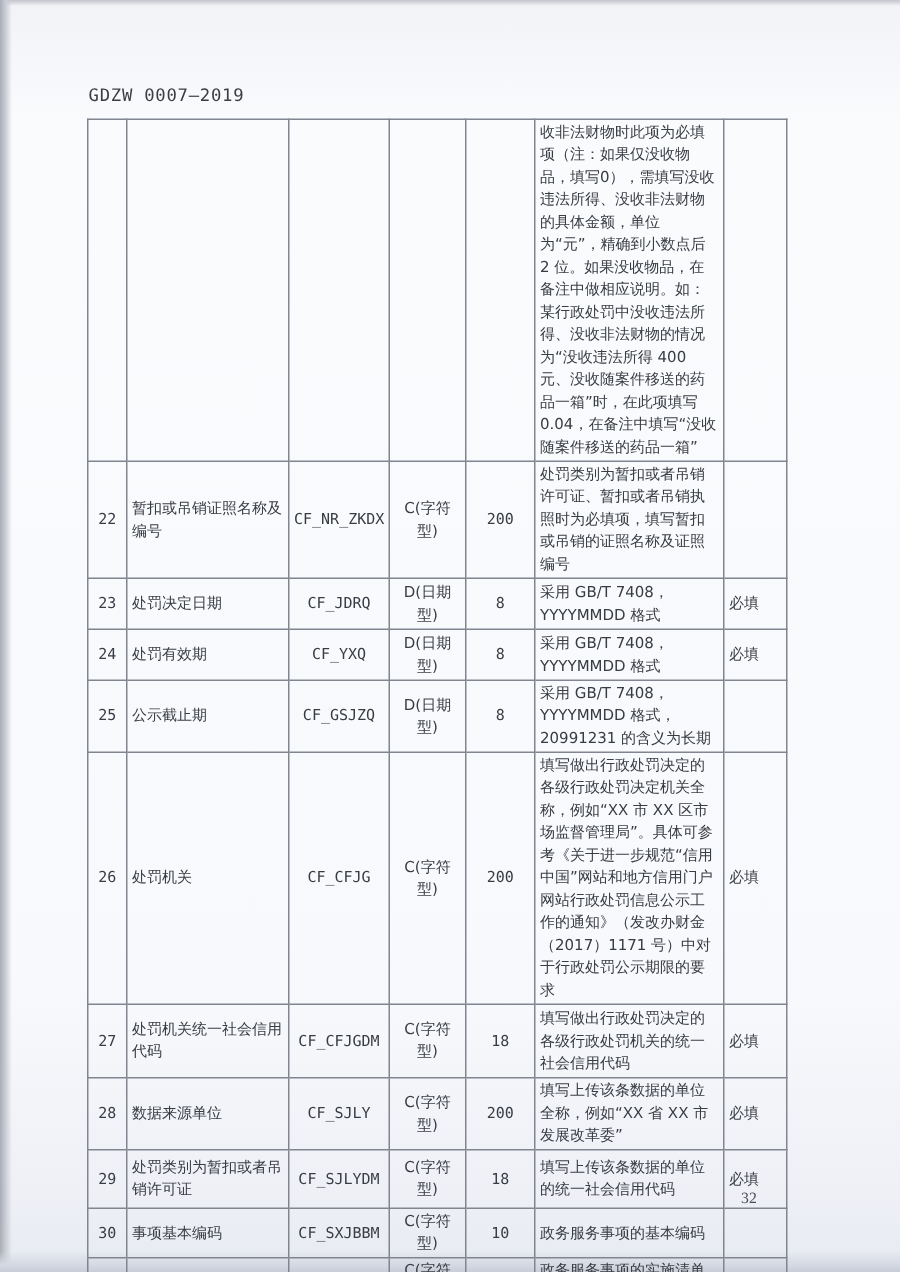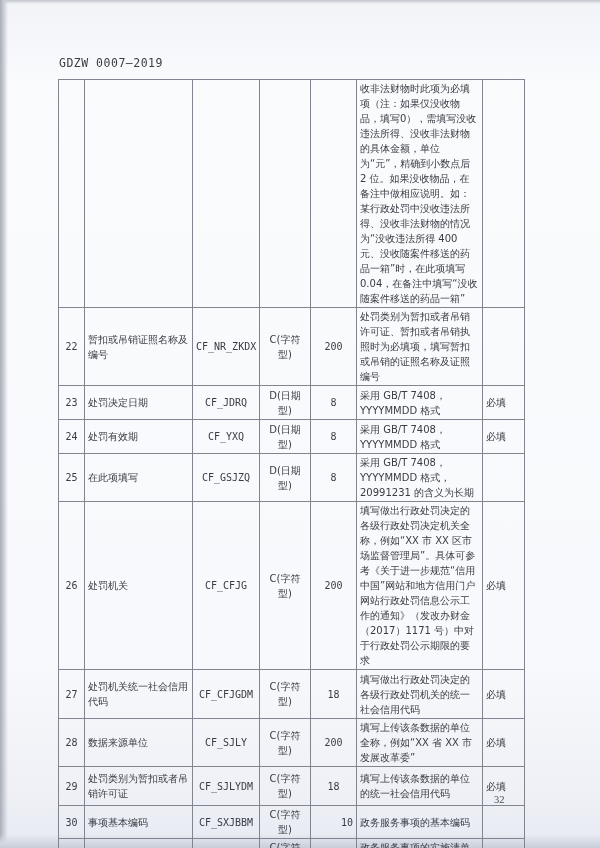--- a/index.html
+++ b/index.html
@@ -41,21 +41,21 @@
     vertical-align:middle;
     font-size:10px;line-height:15px;
     padding:1px 3px;overflow:hidden;
     color:#383c43;
   }
   .c-num{text-align:center;font-family:"DejaVu Sans Mono", monospace;font-size:9.5px;padding:1px 0;margin-left:48px;}
   .c-name{text-align:left;padding-left:4px;}
   .c-code{font-family:"DejaVu Sans Mono", monospace;font-size:9px;text-align:center;padding-left:2px;padding-right:0;}
   .c-type{text-align:center;font-size:9.5px;padding:1px 0;}
   .c-len{text-align:center;font-family:"DejaVu Sans Mono", monospace;font-size:9.5px;padding:1px 2px;}
-  .c-len.left{text-align:right;}
+  .c-len.left{text-align:center;}
   .c-desc{text-align:left;}
   .c-req{text-align:left;font-size:10px;}
   
   tbody tr:nth-child(1)  td{height:212px;}
   tbody tr:nth-child(2)  td{height:60px;}
   tbody tr:nth-child(3)  td{height:31px;}
   tbody tr:nth-child(4)  td{height:31px;}
   tbody tr:nth-child(5)  td{height:31px;}
   tbody tr:nth-child(6)  td{height:142px;}
   tbody tr:nth-child(7)  td{height:46px;}
@@ -121,21 +121,21 @@
           <td class="c-num">24</td>
           <td class="c-name">处罚有效期</td>
           <td class="c-code">CF_YXQ</td>
           <td class="c-type">D(日期型)</td>
           <td class="c-len">8</td>
           <td class="c-desc">采用 GB/T 7408，YYYYMMDD 格式</td>
           <td class="c-req">必填</td>
         </tr>
         <tr>
           <td class="c-num">25</td>
-          <td class="c-name">在此项填写</td>
+          <td class="c-name">公示截止期</td>
           <td class="c-code">CF_GSJZQ</td>
           <td class="c-type">D(日期型)</td>
           <td class="c-len">8</td>
           <td class="c-desc">采用 GB/T 7408，YYYYMMDD 格式，20991231 的含义为长期</td>
           <td class="c-req"></td>
         </tr>
         <tr>
           <td class="c-num">26</td>
           <td class="c-name">处罚机关</td>
           <td class="c-code">CF_CFJG</td>

